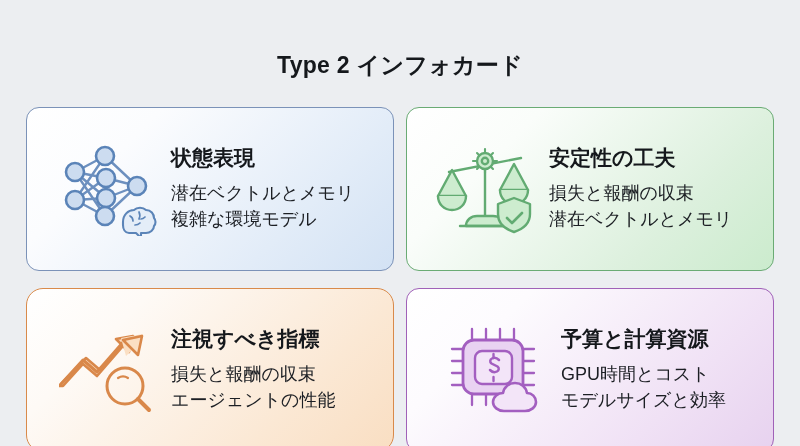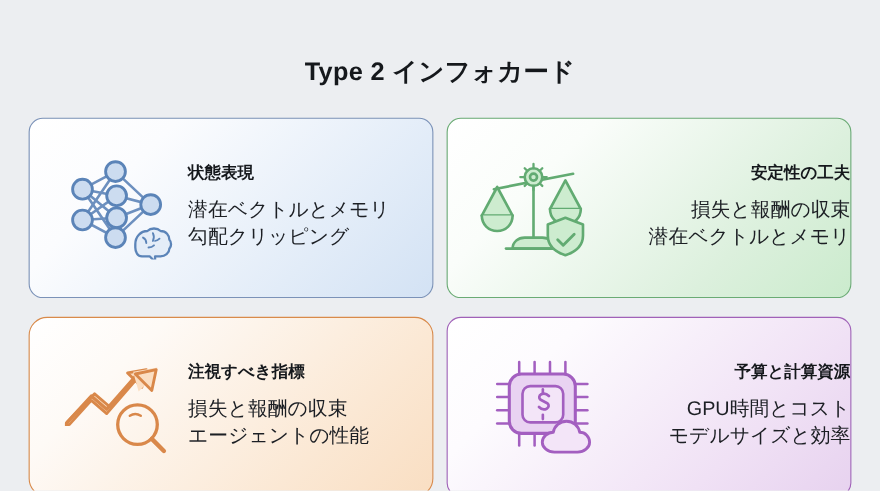--- a/index.html
+++ b/index.html
@@ -72,21 +72,21 @@
   }
 
   
   .card .inner {
     display: flex;
     align-items: center;
     width: 100%;
     height: 100%;
   }
   .card.align-left .inner { padding-left: 26px; }
-  .card.align-right .inner { padding-left: 22px; text-align: right; }
+  .card.align-right .inner { padding-left: 22px; }
 
   .icon-box {
     flex: 0 0 auto;
     width: 112px;
     height: 104px;
     display: flex;
     align-items: center;
     justify-content: center;
   }
   .icon-box svg { display: block; }
@@ -94,21 +94,21 @@
   .text-box {
     flex: 1 1 auto;
     display: flex;
     flex-direction: column;
     justify-content: center;
   }
   .card.align-left .text-box { padding-left: 6px; }
   .card.align-right .text-box { padding-left: 8px; }
 
   .card-title {
-    font-size: 15px;
+    font-size: 21px;
     font-weight: bold;
     color: #15181c;
     line-height: 1.15;
     margin-bottom: 11px;
     white-space: nowrap;
   }
   .card-line {
     font-size: 18px;
     font-weight: normal;
     color: #1c1f24;
@@ -152,21 +152,21 @@
             <circle cx="78" cy="44" r="9" fill="#ccdcf0" stroke="#5b84b8"></circle>
             <g stroke-width="2.1">
               <path d="M64 80c0-7 5-12 11-12 3-3 9-3 12 0 5 0 8 4 8 8 2 2 2 6 0 8 0 4-4 7-8 7h-5v5l-5-5h-7c-4 0-6-4-6-8z" fill="#e4edf8" stroke="#5b84b8"></path>
               <path d="M71 74c2 1 3 3 3 5M80 70c1 2 1 5 0 7M86 75c-1 1-3 2-4 2M76 83c2 0 4-1 5-2" stroke="#5b84b8" stroke-width="1.7"></path>
             </g>
           </svg>
         </div>
         <div class="text-box">
           <div class="card-title">状態表現</div>
           <div class="card-line">潜在ベクトルとメモリ</div>
-          <div class="card-line">勾配クリッピング</div>
+          <div class="card-line">複雑な環境モデル</div>
         </div>
       </div>
     </div>
 
     <div class="card green align-right">
       <div class="inner">
         <div class="icon-box">
           <svg width="98" height="94" viewBox="0 0 98 94" fill="none" stroke="#62ab72" stroke-width="2.4" stroke-linecap="round" stroke-linejoin="round">
             <line x1="49" y1="22" x2="49" y2="74"></line>
             <line x1="13" y1="30" x2="85" y2="16"></line>

